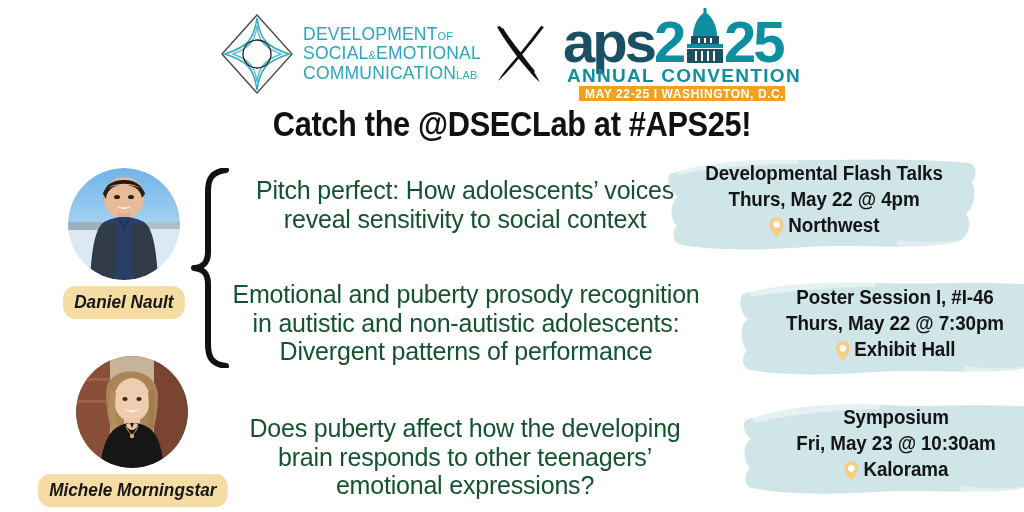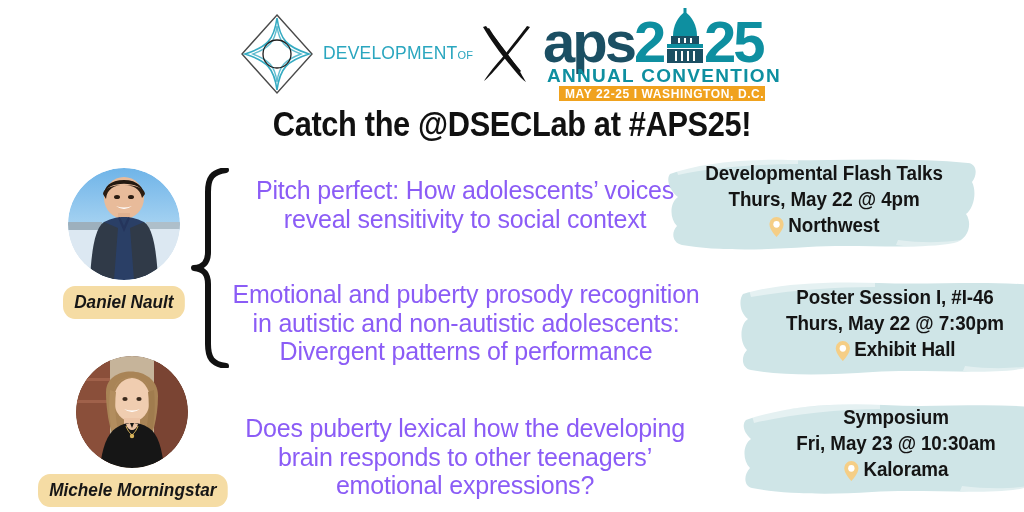--- a/index.html
+++ b/index.html
@@ -7,21 +7,21 @@
   body {
     font-family:"Liberation Sans", sans-serif;
     background:#ffffff;
     position:relative;
     overflow:hidden;
   }
 
   
   #header {
     position:absolute; left:0; top:4px; width:1024px; height:100px;
-    display:flex; align-items:center; justify-content:center; gap:4px;
+    display:flex; align-items:center; justify-content:center; gap:10px;
   }
   #lab-logo { display:flex; align-items:center; gap:8px; }
   #lab-mark { width:76px; height:84px; flex:none; }
   #lab-wordmark {
     color:#2aa6bf;
     font-family:"Liberation Sans", sans-serif;
     line-height:1.12;
     letter-spacing:.2px;
     white-space:nowrap;
   }
@@ -65,21 +65,21 @@
   
   #brace { position:absolute; left:188px; top:168px; width:42px; height:200px; }
 
   
   .talk {
     position:absolute;
     text-align:center;
     font-family:"Liberation Sans", sans-serif;
     font-size:25px;
     line-height:1.14;
-    color:#8b5cf6;
+    color:#14532d;
     letter-spacing:-0.2px;
   }
 
   
   .session { position:absolute; width:312px; height:104px; }
   .session .stroke { position:absolute; inset:0; }
   .session .stxt {
     position:relative;
     text-align:center;
     font-family:"Liberation Sans Narrow","Liberation Sans",sans-serif;
@@ -102,20 +102,22 @@
   <div id="lab-logo">
     <svg id="lab-mark" viewBox="0 0 76 84">
       <polygon points="38,3 73,42 38,81 3,42" fill="none" stroke="#4a4a4a" stroke-width="1.4"></polygon>
       <path d="M38,6 C41,28 48,35 70,42 C48,49 41,56 38,78 C35,56 28,49 6,42 C28,35 35,28 38,6 Z" fill="none" stroke="#2aa6bf" stroke-width="1.6" opacity=".95"></path>
       <path d="M38,14 C40,30 46,36 62,42 C46,48 40,54 38,70 C36,54 30,48 14,42 C30,36 36,30 38,14 Z" fill="none" stroke="#2aa6bf" stroke-width="1.4" opacity=".75"></path>
       <circle cx="38" cy="42" r="14" fill="none" stroke="#1e1e1e" stroke-width="1.3"></circle>
       <circle cx="38" cy="42" r="11" fill="#ffffff" opacity=".5"></circle>
     </svg>
     <div id="lab-wordmark">
       <div><span>DEVELOPMENT</span><span class="sm">OF</span></div>
+      <div><span>SOCIAL</span><span class="sm">&amp;</span><span>EMOTIONAL</span></div>
+      <div><span>COMMUNICATION</span><span class="sm">LAB</span></div>
     </div>
   </div>
 
   <svg id="x-sep" viewBox="0 0 58 62">
     <path d="M6,4 C14,18 26,34 38,48 C42,53 46,57 49,59 C47,56 44,50 40,44 C29,28 16,12 9,3 Z" fill="#111"></path>
     <path d="M50,3 C44,11 34,24 24,36 C16,45 10,53 7,58 C11,55 18,47 25,39 C36,26 47,12 53,4 Z" fill="#111"></path>
     <path d="M10,6 C18,20 30,36 42,50 L44,48 C32,34 20,18 12,5 Z" fill="#111"></path>
   </svg>
 
   <svg id="aps-logo" viewBox="0 0 246 96">
@@ -218,21 +220,21 @@
 </div>
 
 <svg id="brace" viewBox="0 0 42 200">
   <path d="M38,2 C24,4 20,10 20,24 L20,84 C20,94 16,99 6,100 C16,101 20,106 20,116 L20,176 C20,190 24,196 38,198" fill="none" stroke="#111111" stroke-width="6" stroke-linecap="round" stroke-linejoin="round"></path>
 </svg>
 
 <div class="talk" style="left:225px; top:176px; width:480px;">Pitch perfect: How adolescents’ voices reveal sensitivity to social context</div>
 
 <div class="talk" style="left:228px; top:280px; width:476px;">Emotional and puberty prosody recognition in autistic and non-autistic adolescents: Divergent patterns of performance</div>
 
-<div class="talk" style="left:225px; top:414px; width:480px;">Does puberty lexical how the developing brain responds to other teenagers’ emotional expressions?</div>
+<div class="talk" style="left:225px; top:414px; width:480px;">Does puberty affect how the developing brain responds to other teenagers’ emotional expressions?</div>
 
 <div class="session" style="left:668px; top:152px;">
   <svg class="stroke" viewBox="0 0 312 104" preserveAspectRatio="none">
     <path d="M2,22 C30,12 70,7 120,8 C180,9 240,5 300,11 C310,12 309,24 304,30
              C309,40 306,56 298,62 C305,72 300,88 286,91 C250,98 190,92 140,95
              C96,98 48,99 14,93 C4,91 3,80 9,74 C1,66 2,50 10,45 C1,38 -2,27 2,22 Z" fill="#cfe5e7"></path>
     <path d="M8,16 C40,9 90,6 130,7 L130,12 C88,12 44,16 10,23 Z" fill="#ffffff" opacity=".45"></path>
     <path d="M230,88 C260,92 288,90 300,86 L300,92 C278,96 250,96 228,93 Z" fill="#ffffff" opacity=".4"></path>
   </svg>
   <div class="stxt">

